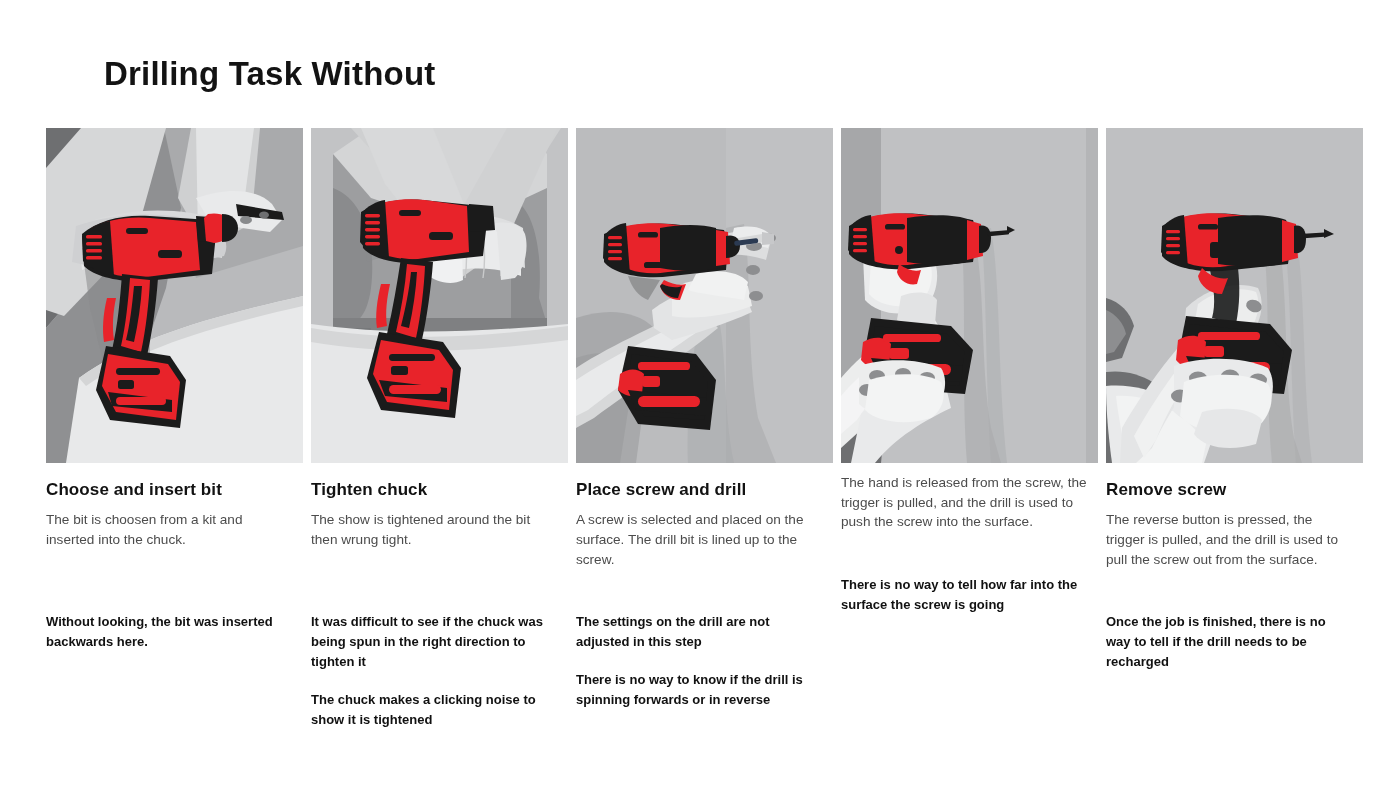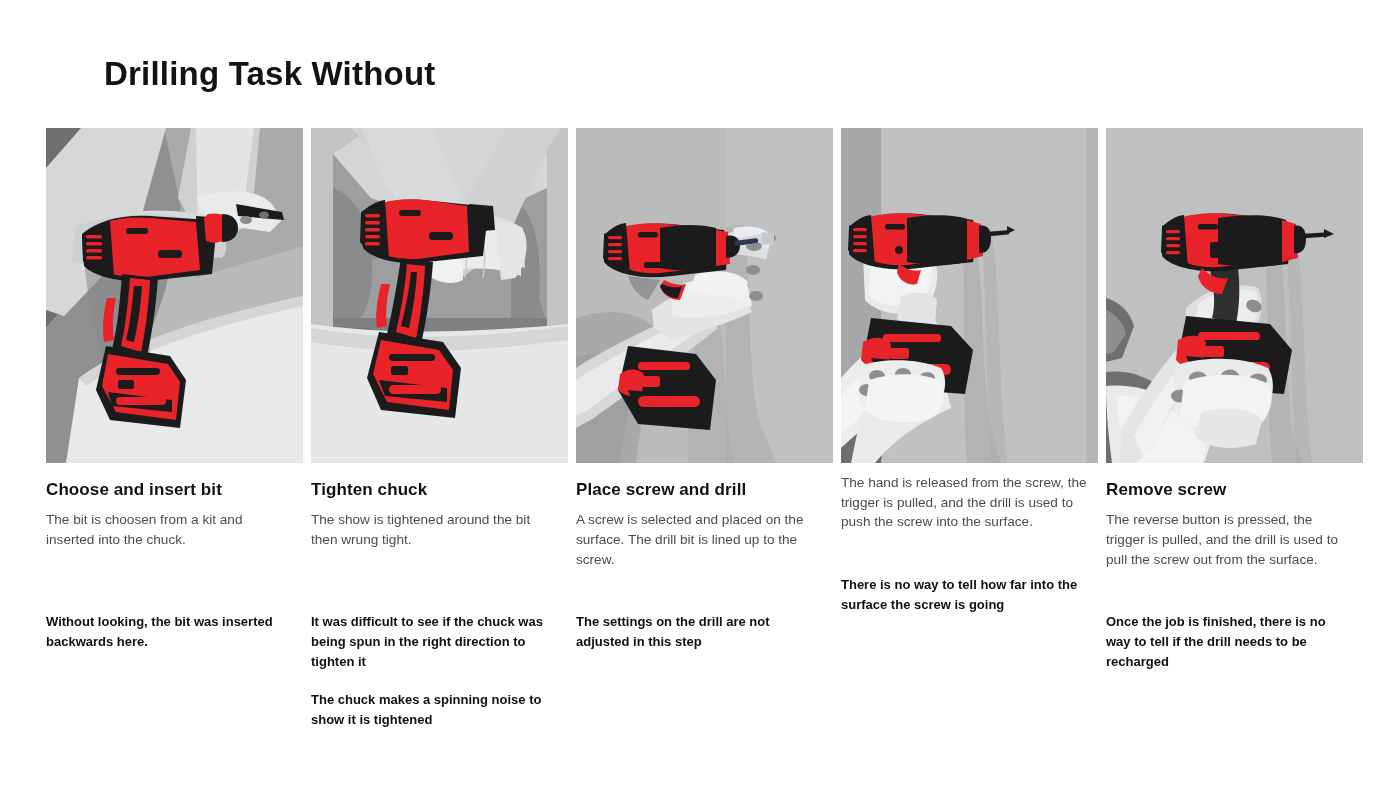--- a/index.html
+++ b/index.html
@@ -167,21 +167,21 @@
         <path d="M68 252 L136 260 L136 274 L74 268 Z" fill="#1b1b1b"></path>
         <rect x="78" y="257" width="52" height="9" rx="4.5" fill="#e8232a"></rect>
       </svg>
     </div>
     <div class="step-title">Tighten chuck</div>
     <div class="desc-block">
       <div class="step-desc">The show is tightened around the bit then wrung tight.</div>
     </div>
     <div class="notes">
       <div class="note">It was difficult to see if the chuck was being spun in the right direction to tighten it</div>
-      <div class="note">The chuck makes a spinning noise to show it is tightened</div>
+      <div class="note">The chuck makes a clicking noise to show it is tightened</div>
     </div>
   </div>
 
   <div class="col">
     <div class="panel">
       <svg viewBox="0 0 257 335" xmlns="http://www.w3.org/2000/svg">
         <rect width="257" height="335" fill="#bbbcbe"></rect>
         <path d="M150 0 H257 V335 H150 Z" fill="#c0c1c3"></path>
         <path d="M168 96 C 176 150, 170 220, 182 290 L200 335 H150 V100 Z" fill="#a8a9ab" opacity=".55"></path>
         <path d="M140 180 C 152 220, 146 280, 158 335 H112 C 110 280, 118 220, 124 182 Z" fill="#a8a9ab" opacity=".5"></path>
@@ -232,20 +232,21 @@
         <path d="M52 262 L130 270 L130 288 L60 282 Z" fill="#1b1b1b"></path>
         <rect x="62" y="268" width="62" height="11" rx="5.5" fill="#e8232a"></rect>
       </svg>
     </div>
     <div class="step-title">Place screw and drill</div>
     <div class="desc-block">
       <div class="step-desc">A screw is selected and placed on the surface. The drill bit is lined up to the screw.</div>
     </div>
     <div class="notes">
       <div class="note">The settings on the drill are not adjusted in this step</div>
+      <div class="note">There is no way to know if the drill is spinning forwards or in reverse</div>
     </div>
   </div>
 
   <div class="col">
     <div class="panel">
       <svg viewBox="0 0 257 335" xmlns="http://www.w3.org/2000/svg">
         <rect width="257" height="335" fill="#c0c1c3"></rect>
         <path d="M0 0 H40 V220 L16 290 L0 300 Z" fill="#a6a7a9"></path>
         <path d="M0 250 H48 L40 335 H0 Z" fill="#6e6f71"></path>
         <path d="M130 96 C 146 150, 138 230, 150 300 L160 335 H126 C 120 260, 126 170, 120 100 Z" fill="#a9aaac" opacity=".6"></path>

